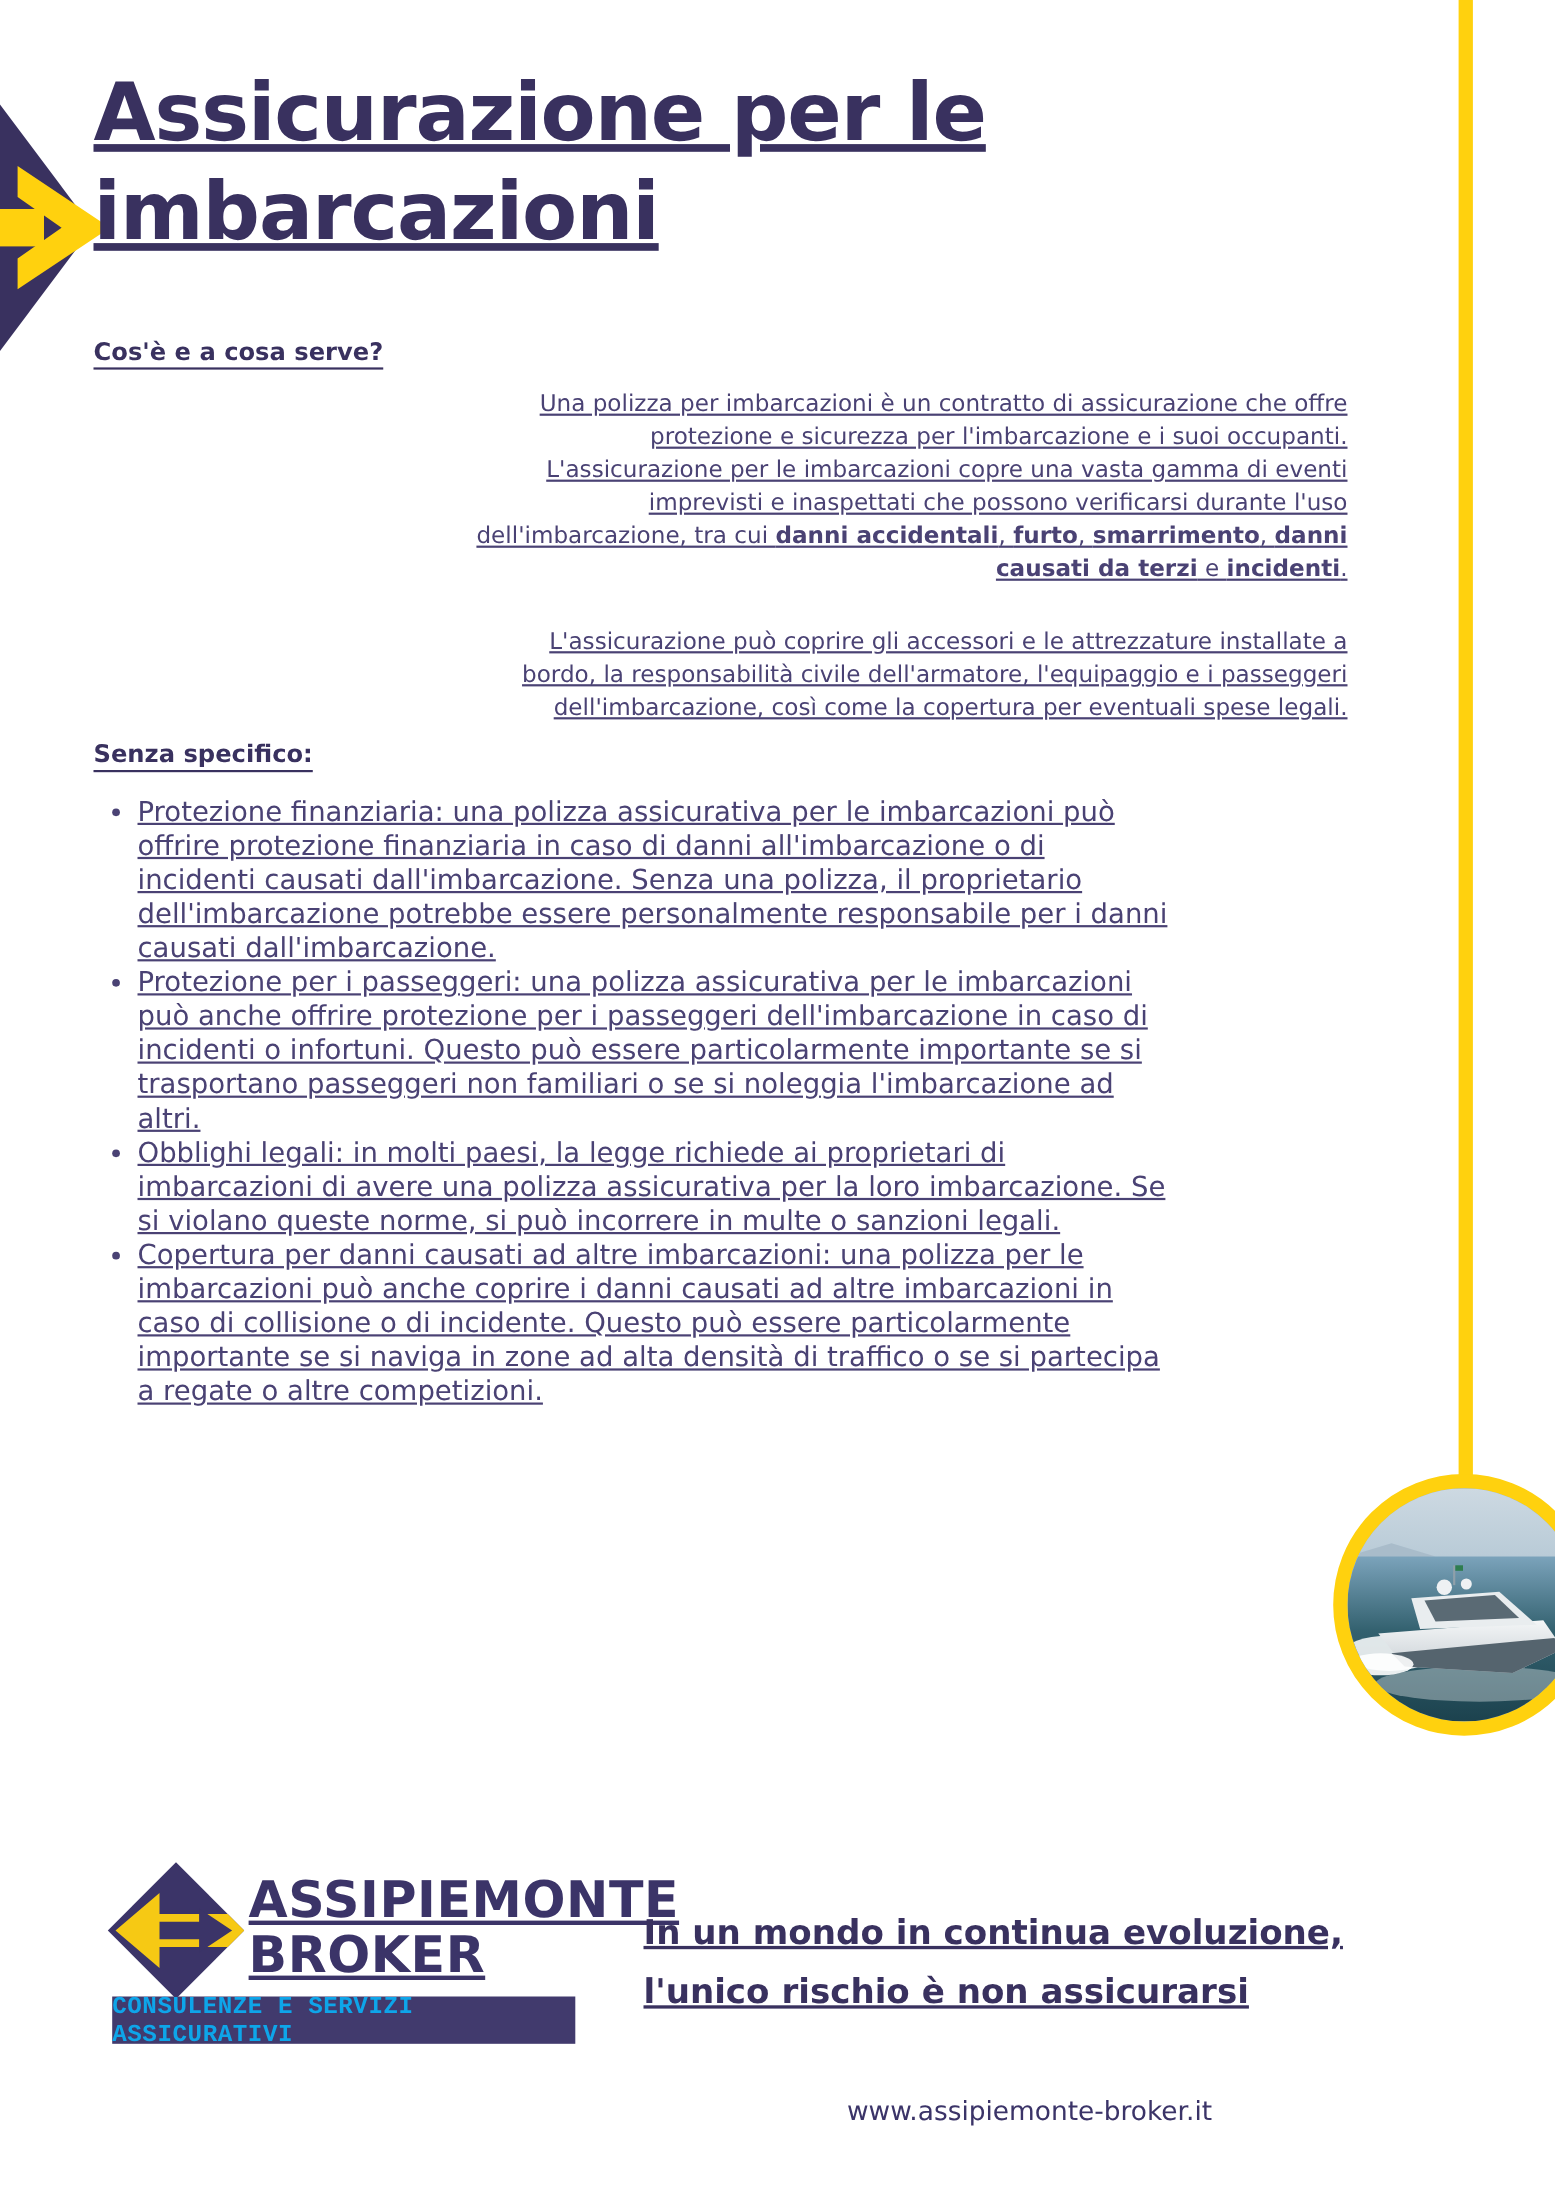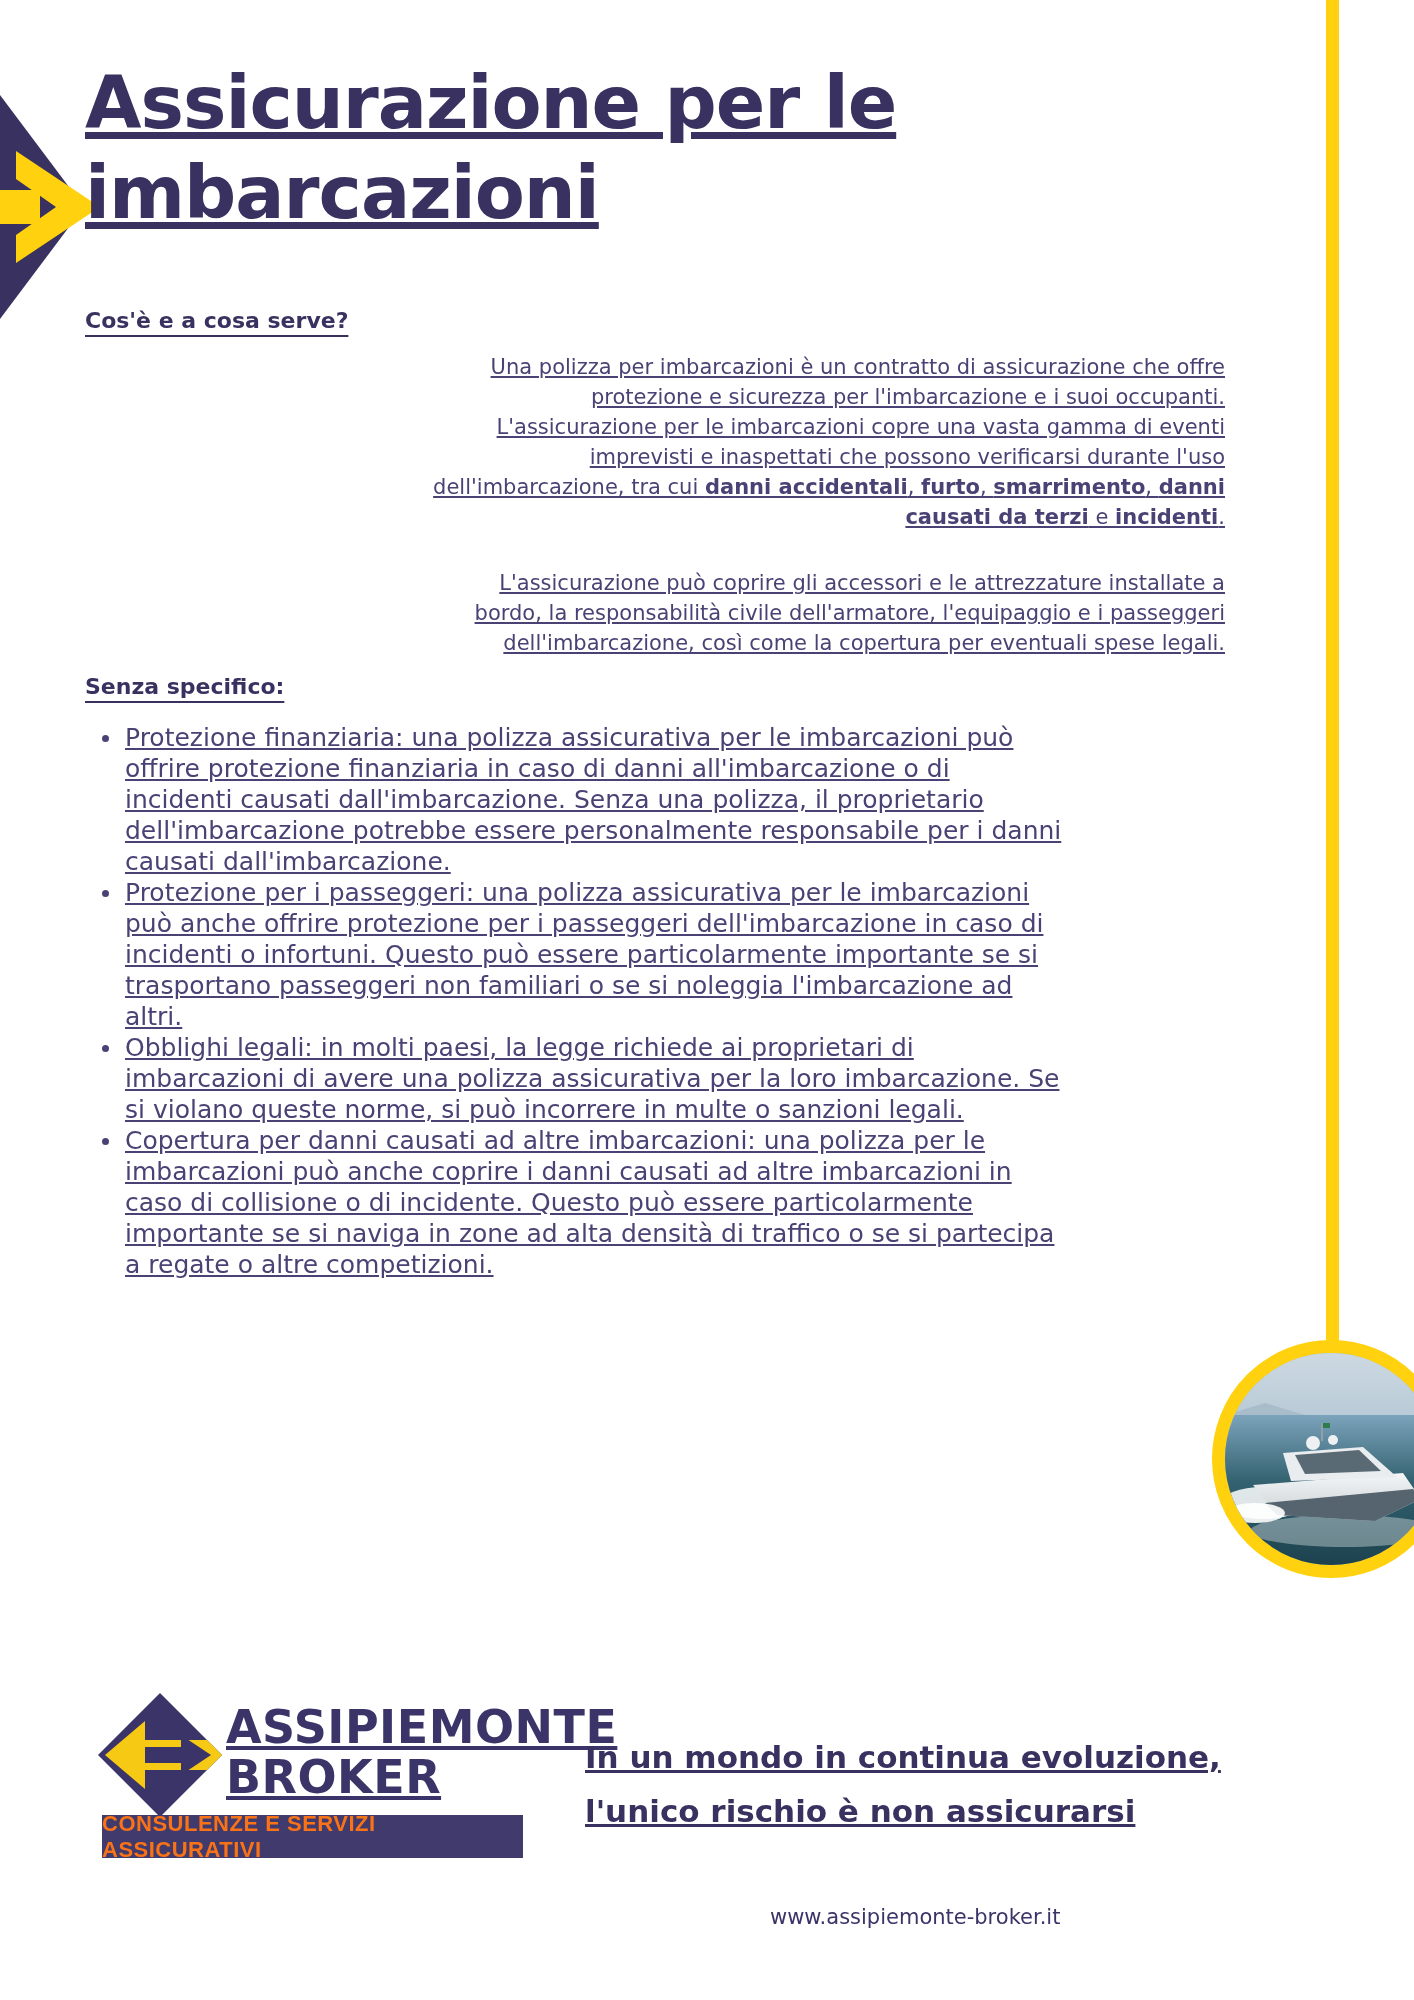--- a/index.html
+++ b/index.html
@@ -39,27 +39,27 @@
   }
   
   .logo-mark{left:95px;top:1690px;}
   .logo-name{left:226px;top:1702px;font-size:46px;line-height:50px;font-weight:bold;
              color:#3b3468;letter-spacing:0.5px;white-space:pre-line;}
   .logo-banner{
     left:102px;top:1815px;width:421px;height:43px;background:#413a6d;
     display:flex;align-items:center;justify-content:center;
   }
   .logo-banner span{
-    color:#f97316;font-family:Liberation Sans, sans-serif;
+    color:#0ea5e9;font-family:Liberation Mono, monospace;
     font-size:22px;font-weight:bold;letter-spacing:0.5px;
   }
   .contact{left:100px;top:1872px;font-size:26px;line-height:35px;color:#3b3468;}
   .quote{left:585px;top:1730px;width:700px;font-size:31px;line-height:54px;
          font-weight:bold;color:#39315f;}
-  .website{left:770px;top:1905px;font-size:21px;color:#3b3468;}
+  .website{left:770px;top:1905px;font-size:24px;color:#3b3468;}
 </style>
 </head>
 <body>
 
 <div class="page">
 
   <svg class="abs" style="left:0;top:85px" width="150" height="250" viewBox="0 0 150 250">
     <polygon points="0,10 84,122 0,234" fill="#39315f"></polygon>
     <polygon points="16,66 100,122 16,178 16,150 56,122 16,94" fill="#ffd10e"></polygon>
     <rect x="0" y="105" width="40" height="34" fill="#ffd10e"></rect>

